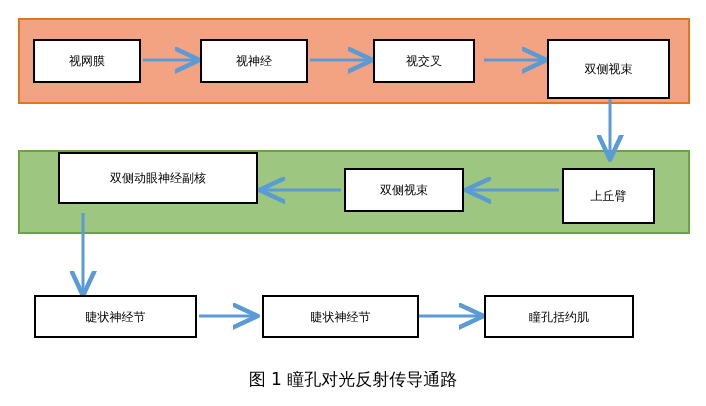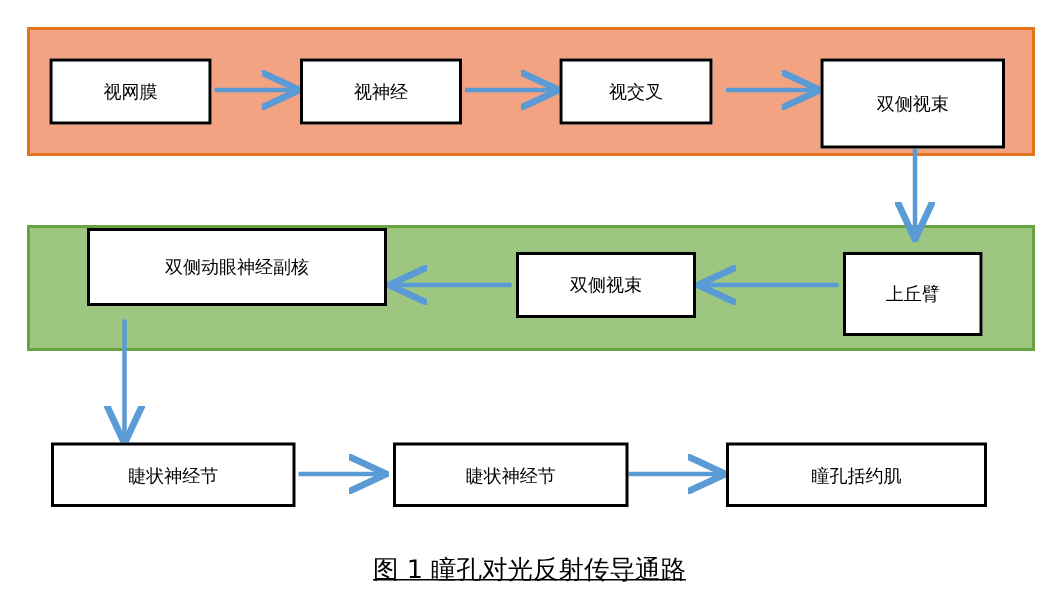--- a/index.html
+++ b/index.html
@@ -62,21 +62,20 @@
     pointer-events: none;
   }
   .caption {
     position: absolute;
     left: 0;
     top: 368px;
     width: 706px;
     text-align: center;
     font-size: 17px;
     color: #000000;
-    text-decoration: underline;
   }
 </style>
 </head>
 <body>
 
 <div id="diagram">
 
   <div class="band band-afferent"></div>
   <div class="band band-midbrain"></div>
 
@@ -123,17 +122,17 @@
   <div class="node" style="left:562px; top:168px; width:93px; height:56px;">上丘臂</div>
 
   <div class="node" style="left:344px; top:168px; width:120px; height:44px;">双侧视束</div>
 
   <div class="node" style="left:58px; top:152px; width:200px; height:52px;">双侧动眼神经副核</div>
 
   <div class="node" style="left:34px; top:295px; width:163px; height:43px;">睫状神经节</div>
 
   <div class="node" style="left:262px; top:295px; width:157px; height:43px;">睫状神经节</div>
 
-  <div class="node" style="left:484px; top:295px; width:174px; height:43px;text-align:right;">瞳孔括约肌</div>
+  <div class="node" style="left:484px; top:295px; width:150px; height:43px;text-align:right;">瞳孔括约肌</div>
 
   <div class="caption">图 1 瞳孔对光反射传导通路</div>
 
 </div>
 
 </body></html>

